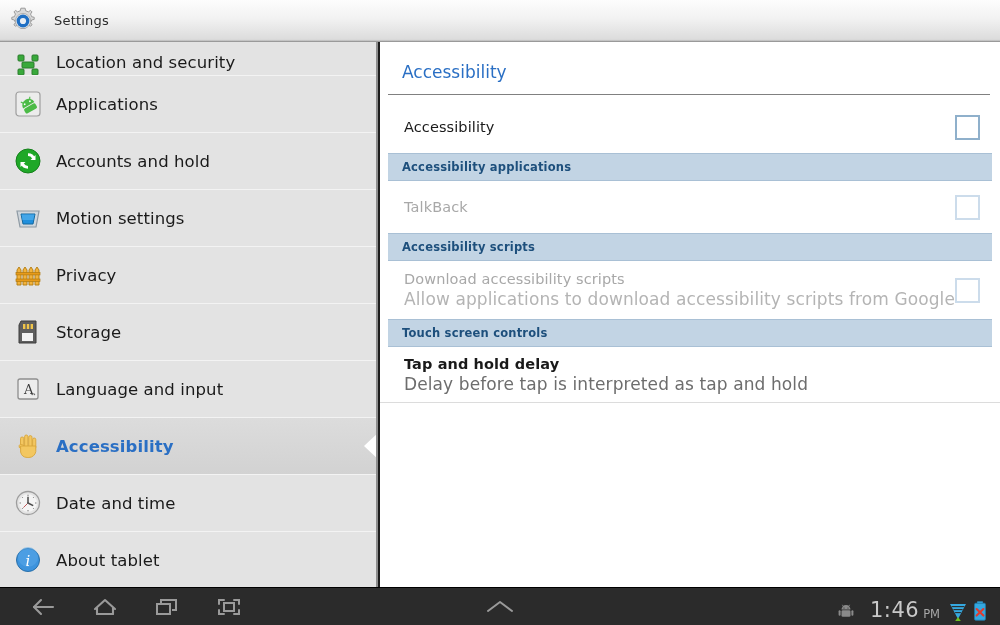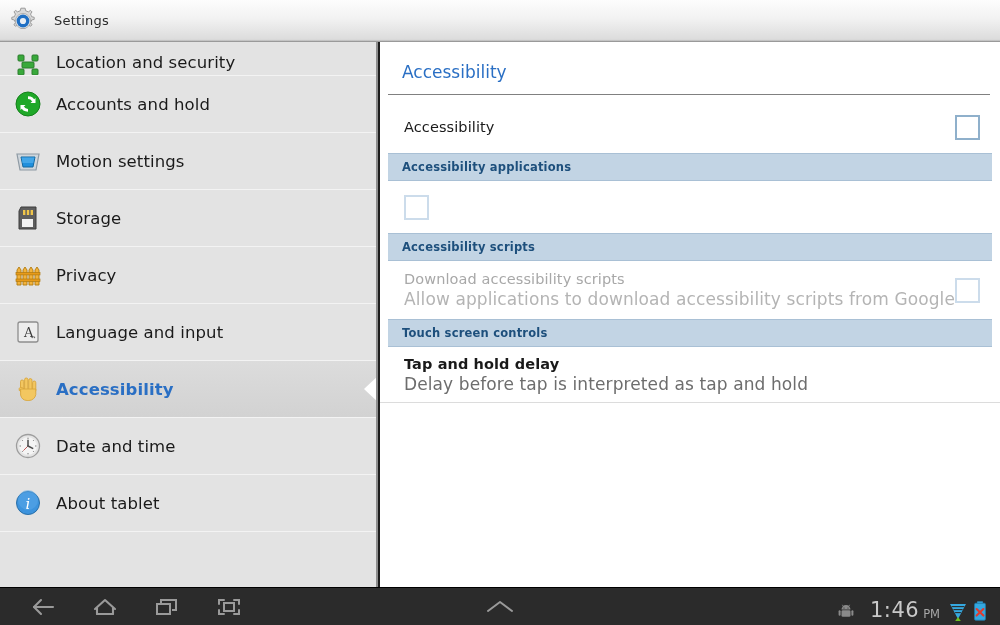--- a/index.html
+++ b/index.html
@@ -251,20 +251,36 @@
             <rect x="19" y="5" width="6" height="6" rx="1"></rect>
             <rect x="5" y="19" width="6" height="6" rx="1"></rect>
             <rect x="19" y="19" width="6" height="6" rx="1"></rect>
             <rect x="9" y="12" width="12" height="6" rx="1"></rect>
           </g>
         </svg>
       </div>
       <div class="slabel">Location and security</div>
     </div>
 
+    <div class="srow">
+      <div class="sicon">
+        <svg width="32" height="32" viewBox="0 0 32 32">
+          <rect x="4" y="4" width="24" height="24" rx="3" fill="#ececec" stroke="#9e9e9e" stroke-width="1.2"></rect>
+          <g transform="rotate(-30 16 16)">
+            <path d="M9.5 17.5 a6.5 6.5 0 0 1 13 0 z" fill="#4cbb47"></path>
+            <rect x="9.5" y="18.3" width="13" height="5.6" rx="1.6" fill="#4cbb47"></rect>
+            <circle cx="13" cy="14.6" r="0.9" fill="#ffffff"></circle>
+            <circle cx="19" cy="14.6" r="0.9" fill="#ffffff"></circle>
+            <line x1="10.8" y1="10.6" x2="12.4" y2="13.1" stroke="#4cbb47" stroke-width="1.1"></line>
+            <line x1="21.2" y1="10.6" x2="19.6" y2="13.1" stroke="#4cbb47" stroke-width="1.1"></line>
+          </g>
+        </svg>
+      </div>
+      <div class="slabel">Applications</div>
+    </div>
 
     <div class="srow">
       <div class="sicon">
         <svg width="32" height="32" viewBox="0 0 32 32">
           <circle cx="16" cy="16" r="12" fill="#1fa828" stroke="#15801b" stroke-width="1"></circle>
           <path d="M16 8.2 A7.8 7.8 0 0 1 23.3 13.4 L20.2 13.4 A5 5 0 0 0 16 11 Z" fill="#ffffff"></path>
           <path d="M23.5 10 L23.5 15 L18.5 15 Z" fill="#ffffff"></path>
           <path d="M16 23.8 A7.8 7.8 0 0 1 8.7 18.6 L11.8 18.6 A5 5 0 0 0 16 21 Z" fill="#ffffff"></path>
           <path d="M8.5 22 L8.5 17 L13.5 17 Z" fill="#ffffff"></path>
         </svg>
@@ -279,44 +295,44 @@
           <path d="M9 12 L23 12 L21 22 L11 22 Z" fill="#1f8fdd" stroke="#14699f" stroke-width="1"></path>
           <path d="M9.6 12.6 L22.4 12.6 L21.2 18 L10.5 18 Z" fill="#43a6e8"></path>
         </svg>
       </div>
       <div class="slabel">Motion settings</div>
     </div>
 
     <div class="srow">
       <div class="sicon">
         <svg width="30" height="30" viewBox="0 0 30 30">
+          <g stroke="#b07a10" stroke-width="0.9">
+            <path d="M4 10 L6 7 L8 10 L8 25 L4 25 Z" fill="#f3b33c"></path>
+            <path d="M10 10 L12 7 L14 10 L14 25 L10 25 Z" fill="#f3b33c"></path>
+            <path d="M16 10 L18 7 L20 10 L20 25 L16 25 Z" fill="#f3b33c"></path>
+            <path d="M22 10 L24 7 L26 10 L26 25 L22 25 Z" fill="#f3b33c"></path>
+          </g>
+          <rect x="3" y="12.5" width="24" height="2.4" fill="#e89a18" stroke="#b07a10" stroke-width="0.7"></rect>
+          <rect x="3" y="19" width="24" height="2.4" fill="#e89a18" stroke="#b07a10" stroke-width="0.7"></rect>
+        </svg>
+      </div>
+      <div class="slabel">Privacy</div>
+    </div>
+
+    <div class="srow">
+      <div class="sicon">
+        <svg width="30" height="30" viewBox="0 0 30 30">
           <path d="M8 4 L23 4 L23 26 L6 26 L6 8 Z" fill="#5e5e5e" stroke="#3d3d3d" stroke-width="1"></path>
           <rect x="10" y="7" width="2.4" height="5" fill="#f0c54a"></rect>
           <rect x="13.8" y="7" width="2.4" height="5" fill="#f0c54a"></rect>
           <rect x="17.6" y="7" width="2.4" height="5" fill="#f0c54a"></rect>
           <rect x="9" y="16" width="11" height="8" fill="#f2f2f2"></rect>
         </svg>
       </div>
       <div class="slabel">Storage</div>
-    </div>
-
-    <div class="srow">
-      <div class="sicon">
-        <svg width="30" height="30" viewBox="0 0 30 30">
-          <g stroke="#b07a10" stroke-width="0.9">
-            <path d="M4 10 L6 7 L8 10 L8 25 L4 25 Z" fill="#f3b33c"></path>
-            <path d="M10 10 L12 7 L14 10 L14 25 L10 25 Z" fill="#f3b33c"></path>
-            <path d="M16 10 L18 7 L20 10 L20 25 L16 25 Z" fill="#f3b33c"></path>
-            <path d="M22 10 L24 7 L26 10 L26 25 L22 25 Z" fill="#f3b33c"></path>
-          </g>
-          <rect x="3" y="12.5" width="24" height="2.4" fill="#e89a18" stroke="#b07a10" stroke-width="0.7"></rect>
-          <rect x="3" y="19" width="24" height="2.4" fill="#e89a18" stroke="#b07a10" stroke-width="0.7"></rect>
-        </svg>
-      </div>
-      <div class="slabel">Privacy</div>
     </div>
 
     <div class="srow">
       <div class="sicon">
         <svg width="30" height="30" viewBox="0 0 30 30">
           <rect x="5" y="5" width="20" height="20" rx="2" fill="#ededed" stroke="#8e8e8e" stroke-width="1.3"></rect>
           <text x="11" y="20" font-family="DejaVu Serif, serif" font-size="13" fill="#3a3a3a">A</text>
           <circle cx="19.2" cy="20.4" r="0.8" fill="#6a6a6a"></circle>
           <circle cx="21.4" cy="20.4" r="0.8" fill="#6a6a6a"></circle>
         </svg>
@@ -384,20 +400,23 @@
     <div class="pref" style="margin-top:6px;">
       <div class="ptext">
         <div class="ptitle">Accessibility</div>
       </div>
       <div class="cbox"></div>
     </div>
 
     <div class="section">Accessibility applications</div>
 
     <div class="pref">
+      <div class="ptext">
+        <div class="ptitle dim">TalkBack</div>
+      </div>
       <div class="cbox disabled"></div>
     </div>
 
     <div class="section">Accessibility scripts</div>
 
     <div class="pref" style="min-height:58px;">
       <div class="ptext">
         <div class="ptitle dim">Download accessibility scripts</div>
         <div class="psum dim">Allow applications to download accessibility scripts from Google</div>
       </div>

